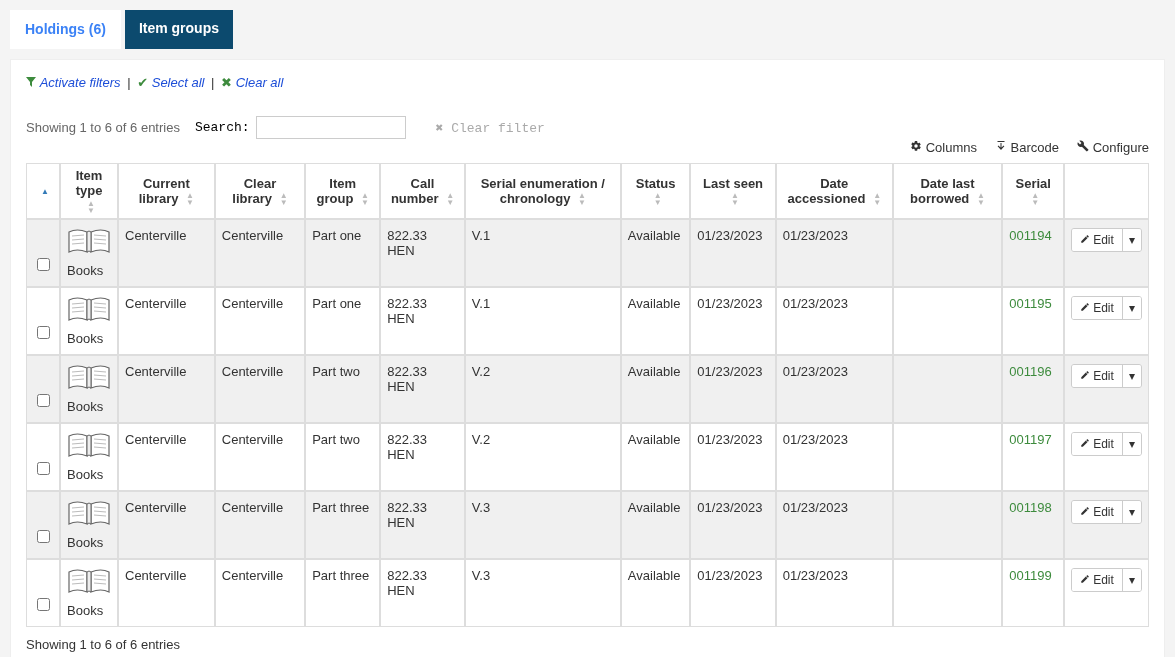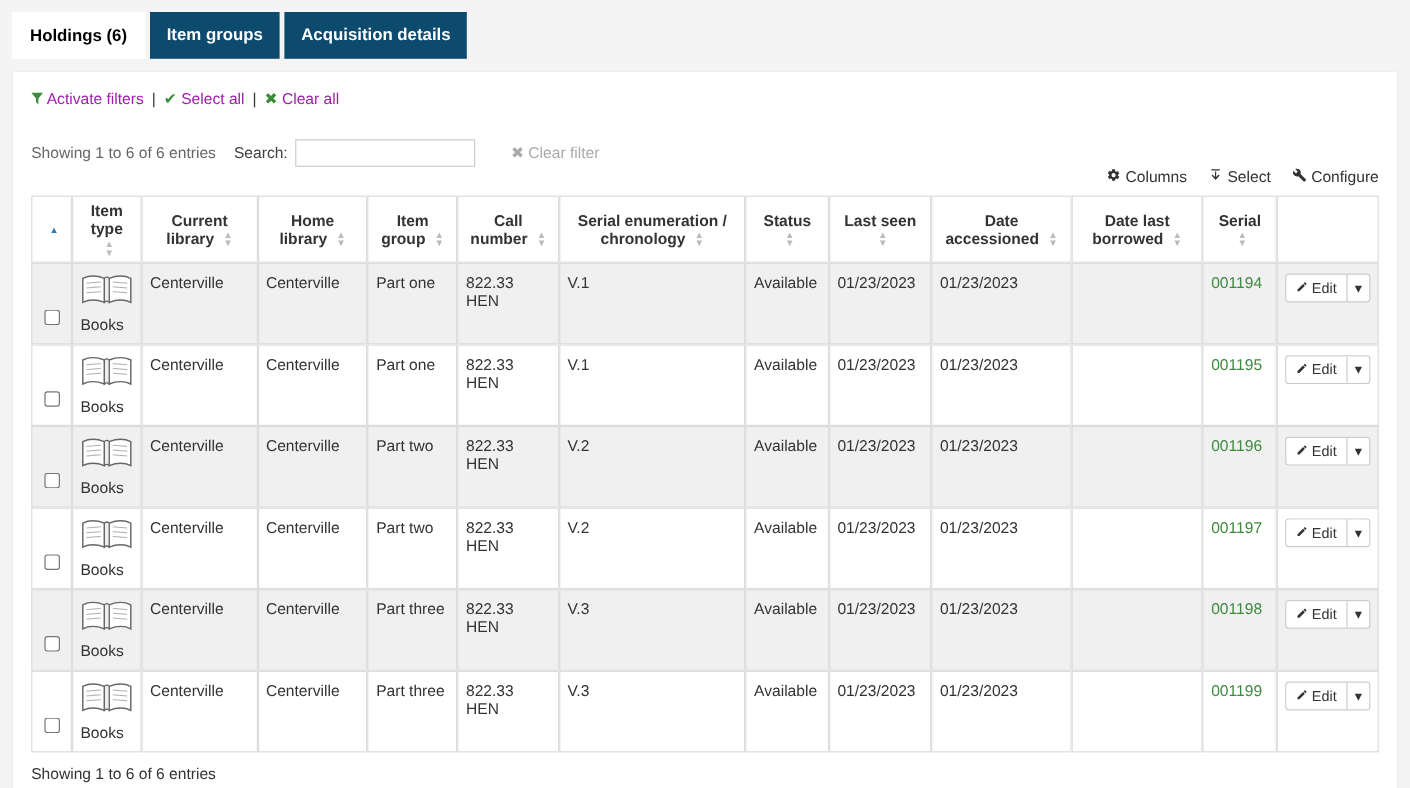--- a/index.html
+++ b/index.html
@@ -22,37 +22,38 @@
     padding: 10px 14px;
     background: #0c4a6e;
     color: #fff;
     font-weight: bold;
     cursor: pointer;
     font-size: 14px;
     border: none;
   }
   .tab.active {
     background: #fff;
-    color: #000000;
+    color: #3b82f6;
     border: 1px solid #fff;
     border-bottom: 2px solid #fff;
   }
   .panel {
     background: #fff;
     padding: 15px;
     border: 1px solid #eee;
   }
   .filter-bar {
     margin-bottom: 10px;
     font-size: 13px;
   }
   .filter-bar a {
-    color: #a21caf;
+    color: #1d4ed8;
     text-decoration: none;
     cursor: pointer;
+    font-style: italic;
   }
   .filter-bar .icon-green {
     color: #3d8b3d;
   }
   .filter-bar .sep {
     color: #333;
     margin: 0 3px;
   }
   .table-top {
     display: flex;
@@ -61,32 +62,34 @@
     margin-bottom: 8px;
     font-size: 13px;
     color: #666;
   }
   .search-block {
     display: flex;
     align-items: center;
     gap: 6px;
   }
   .search-block label {
-    color: #404040;
+    color: #000000;
+    font-family: Liberation Mono, monospace;
   }
   .search-block input {
     border: 1px solid #ccc;
     padding: 3px 5px;
     font-size: 13px;
     width: 150px;
   }
   .clear-filter {
     color: #aaa;
     margin-left: 15px;
     cursor: pointer;
+    font-family: Liberation Mono, monospace;
   }
   .toolbar-right {
     display: flex;
     gap: 18px;
     margin-top: 40px;
   }
   .toolbar-right a {
     color: #333;
     text-decoration: none;
     cursor: pointer;
@@ -174,21 +177,20 @@
   .itemtype-cell {
     width: 44px;
   }
 </style>
 </head>
 <body>
 
 <div class="tabs" id="tabs-bar">
     <div class="tab active">Holdings (6)</div>
     <div class="tab">Item groups</div>
-    <div class="tab">Acquisition details</div>
   </div>
 
 <div class="panel">
 
   <div class="filter-bar">
     <span class="icon-green">
       <svg width="10" height="10" viewBox="0 0 10 10">
           <path d="M0 0 L10 0 L6 5 L6 10 L4 8 L4 5 Z" fill="#3d8b3d"></path>
         </svg>
     </span>
@@ -221,42 +223,42 @@
             </svg>
         </span>
         <span>Columns</span>
       </a>
       <a>
         <span>
           <svg width="12" height="12" viewBox="0 0 24 24">
               <path fill="#333" d="M5 20h14v-2H5v2zm7-18L5.33 9.67 6.75 11.08 11 6.83V16h2V6.83l4.25 4.25 1.42-1.41L12 2z" transform="rotate(180 12 11)"></path>
             </svg>
         </span>
-        <span>Select</span>
+        <span>Barcode</span>
       </a>
       <a>
         <span>
           <svg width="12" height="12" viewBox="0 0 24 24">
               <path fill="#333" d="M22.7 19l-9.1-9.1c.9-2.3.4-5-1.5-6.9-2-2-5-2.4-7.4-1.3l4.3 4.3-3 3-4.3-4.3C.4 7.1.9 10.1 2.9 12.1c1.9 1.9 4.6 2.4 6.9 1.5l9.1 9.1c.4.4 1 .4 1.4 0l2.3-2.3c.5-.4.5-1.1.1-1.4z"></path>
             </svg>
         </span>
         <span>Configure</span>
       </a>
     </div>
   </div>
 
   <table class="data">
     <thead>
       <tr>
         <th class="checkbox-col">
           <span class="sort-icons sort-active-asc">▲</span>
         </th>
         <th><span>Item type</span> <span class="sort-icons">▲<br>▼</span></th>
         <th><span>Current library</span> <span class="sort-icons">▲<br>▼</span></th>
-        <th><span>Home library</span> <span class="sort-icons">▲<br>▼</span></th>
+        <th><span>Clear library</span> <span class="sort-icons">▲<br>▼</span></th>
         <th><span>Item group</span> <span class="sort-icons">▲<br>▼</span></th>
         <th><span>Call number</span> <span class="sort-icons">▲<br>▼</span></th>
         <th><span>Serial enumeration / chronology</span> <span class="sort-icons">▲<br>▼</span></th>
         <th><span>Status</span> <span class="sort-icons">▲<br>▼</span></th>
         <th><span>Last seen</span> <span class="sort-icons">▲<br>▼</span></th>
         <th><span>Date accessioned</span> <span class="sort-icons">▲<br>▼</span></th>
         <th><span>Date last borrowed</span> <span class="sort-icons">▲<br>▼</span></th>
         <th><span>Serial</span> <span class="sort-icons">▲<br>▼</span></th>
         <th></th>
       </tr>

